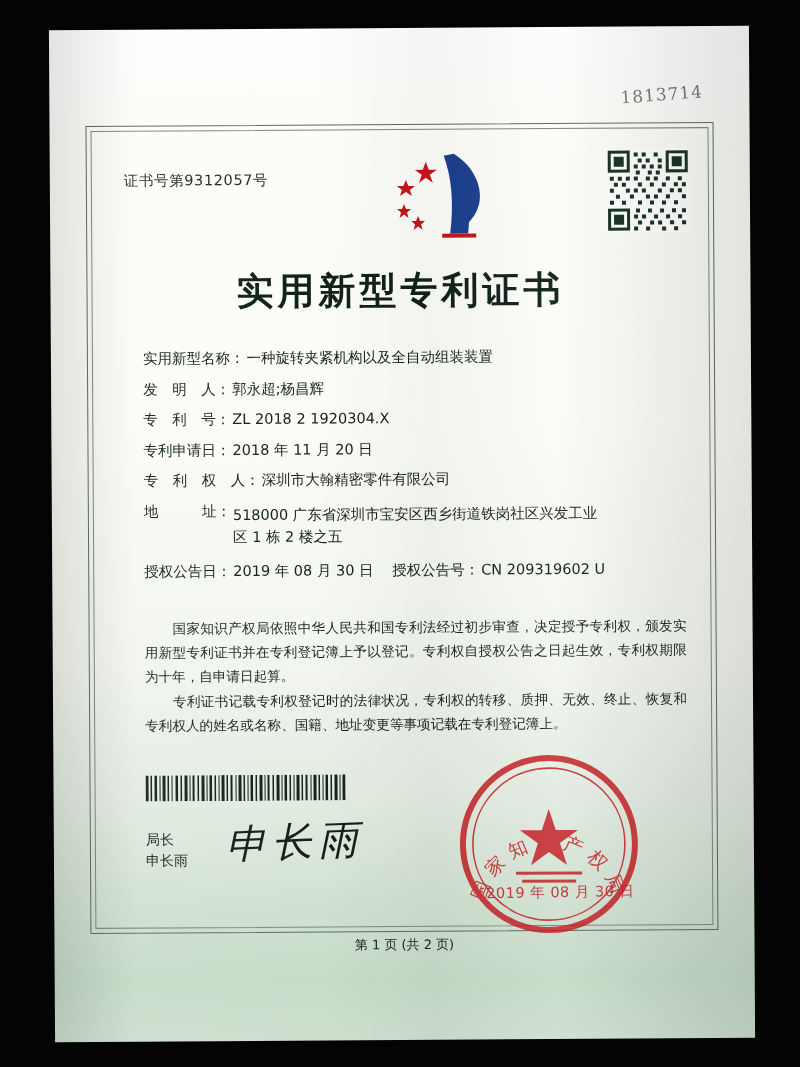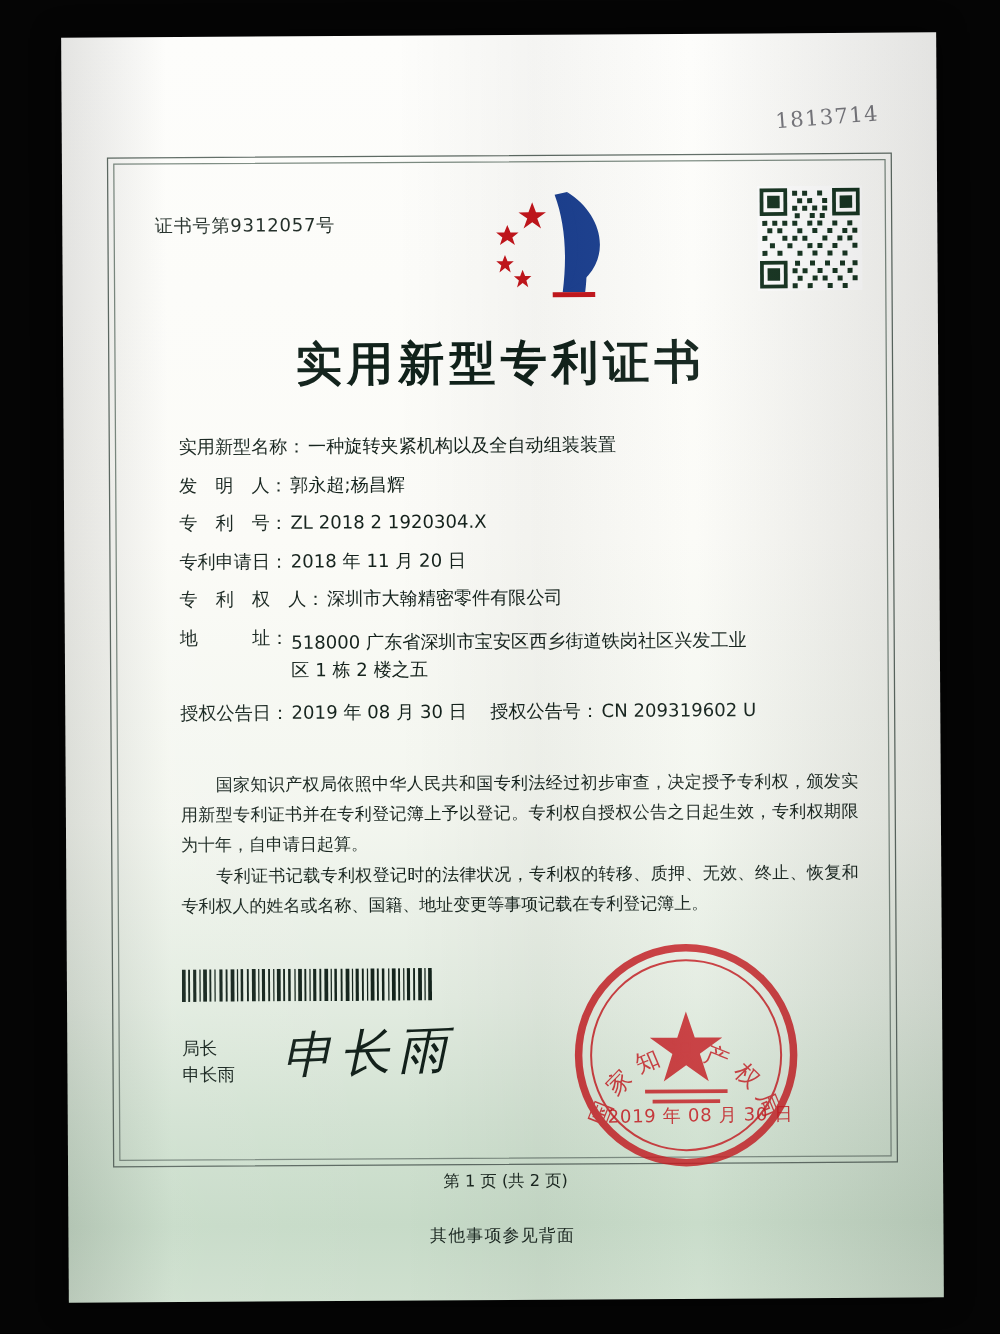--- a/index.html
+++ b/index.html
@@ -478,15 +478,14 @@
         <text font-family="DejaVu Serif, serif" font-size="19" fill="#c3161c" letter-spacing="7">
           <textPath href="#sealArc" startOffset="6%">国家知识产权局</textPath>
         </text>
       </svg>
     </div>
     <div class="seal-date">2019 年 08 月 30 日</div>
 
     <div class="page-num">第 1 页 (共 2 页)</div>
   </div>
 
-  <div class="footnote" style="position:absolute; left:52px; width:700px; top:980px;">其他事项参见背面</div>
 
 </div>
 
 </body></html>

